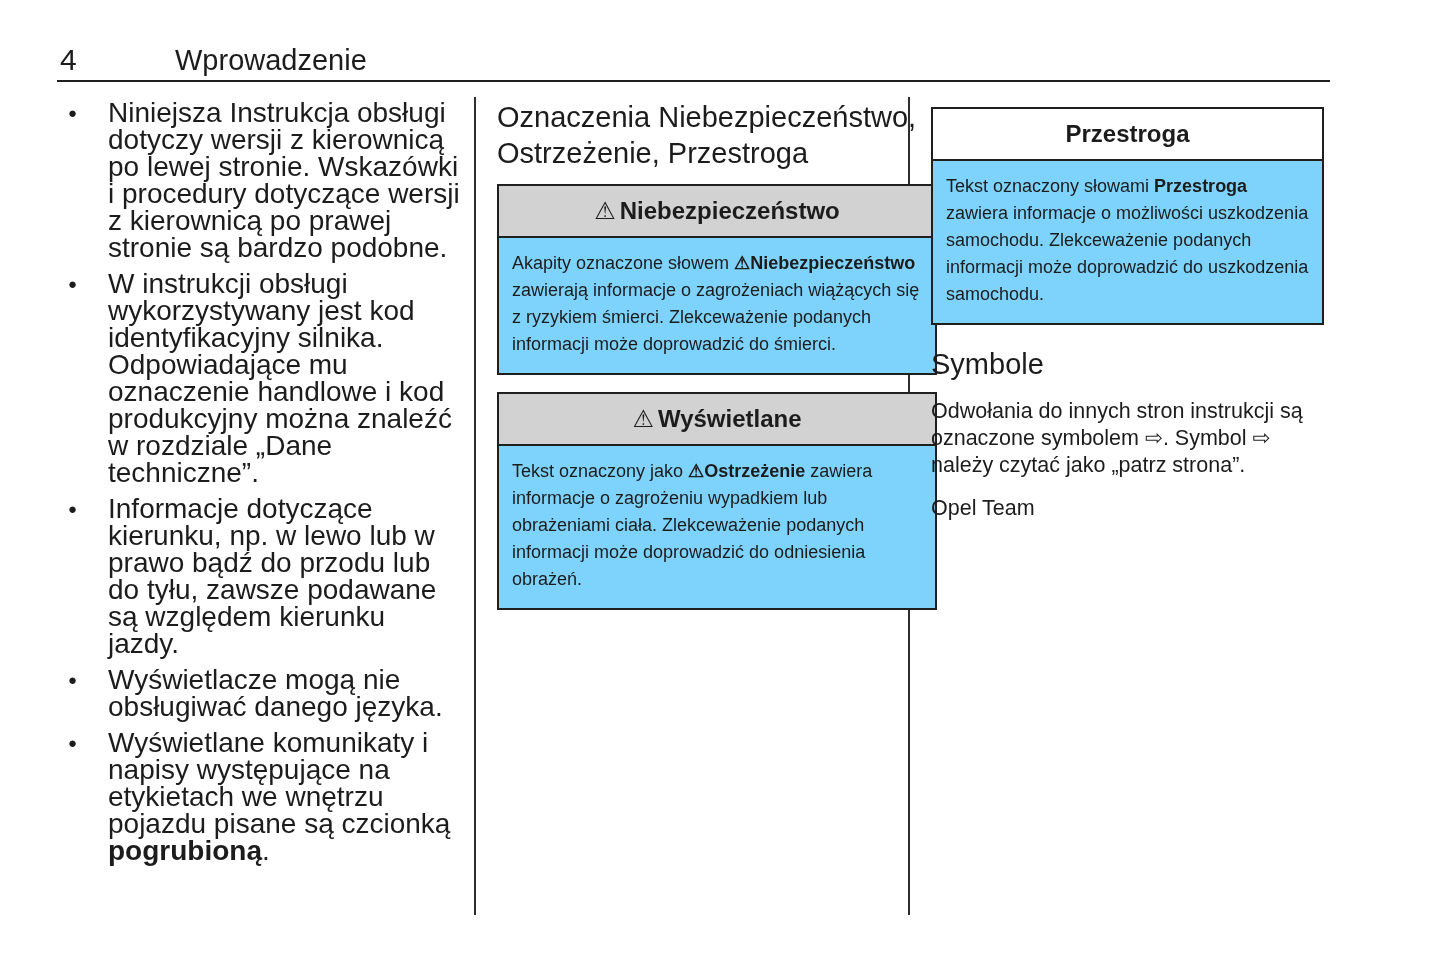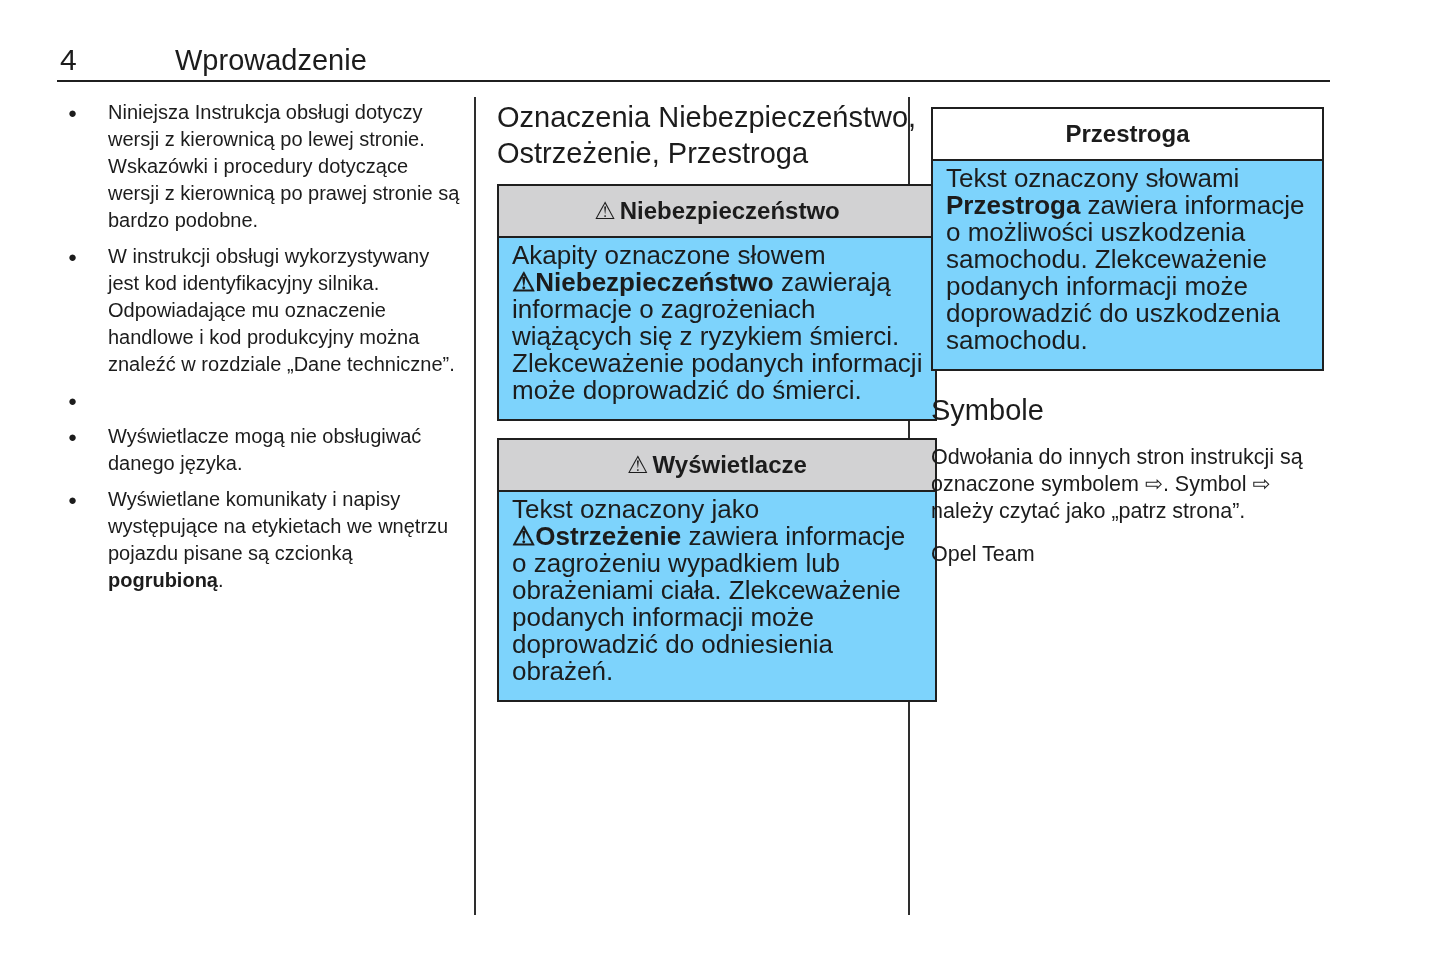--- a/index.html
+++ b/index.html
@@ -65,21 +65,21 @@
     margin-bottom: 9px;
   }
   .bullet-dot {
     flex: 0 0 48px;
     font-size: 15px;
     line-height: 27px;
     padding-left: 8px;
     box-sizing: border-box;
   }
   .bullet-text {
-    font-size: 20px;
+    font-size: 28px;
     line-height: 27px;
   }
 
   
   .section-heading {
     font-size: 29px;
     line-height: 36px;
     font-weight: 400;
     margin: 0 0 13px 0;
   }
@@ -96,22 +96,22 @@
     text-align: center;
     font-weight: 700;
     font-size: 24px;
     line-height: 28px;
     padding: 11px 4px;
   }
   .header-gray { background: #d2d2d3; }
   .header-white { background: #ffffff; }
   .warn-icon { margin-right: 4px; font-weight: 400; }
   .warn-box-body {
-    padding: 4px 12px 15px 13px;
-    font-size: 26px;
+    padding: 12px 12px 15px 13px;
+    font-size: 18px;
     line-height: 27px;
   }
   .bold { font-weight: 700; }
 
   
   .para {
     font-size: 21.5px;
     line-height: 27px;
     margin: 16px 0 11px 0;
   }
@@ -136,20 +136,21 @@
       <span class="bullet-text"><span>Niniejsza Instrukcja obsługi dotyczy wersji z kierownicą po lewej stronie. Wskazówki i procedury dotyczące wersji z kierownicą po prawej stronie są bardzo podobne.</span><span class="bold"></span><span></span></span>
     </div>
 
     <div class="bullet-item">
       <span class="bullet-dot">●</span>
       <span class="bullet-text"><span>W instrukcji obsługi wykorzystywany jest kod identyfikacyjny silnika. Odpowiadające mu oznaczenie handlowe i kod produkcyjny można znaleźć w rozdziale „Dane techniczne”.</span><span class="bold"></span><span></span></span>
     </div>
 
     <div class="bullet-item">
       <span class="bullet-dot">●</span>
+      <span class="bullet-text"><span>Informacje dotyczące kierunku, np. w lewo lub w prawo bądź do przodu lub do tyłu, zawsze podawane są względem kierunku jazdy.</span><span class="bold"></span><span></span></span>
     </div>
 
     <div class="bullet-item">
       <span class="bullet-dot">●</span>
       <span class="bullet-text"><span>Wyświetlacze mogą nie obsługiwać danego języka.</span><span class="bold"></span><span></span></span>
     </div>
 
     <div class="bullet-item">
       <span class="bullet-dot">●</span>
       <span class="bullet-text"><span>Wyświetlane komunikaty i napisy występujące na etykietach we wnętrzu pojazdu pisane są czcionką </span><span class="bold">pogrubioną</span><span>.</span></span>
@@ -165,21 +166,21 @@
       <div class="warn-box-header header-gray">
         <span class="warn-icon">⚠</span><span>Niebezpieczeństwo</span>
       </div>
       <div class="warn-box-body">
         <span>Akapity oznaczone słowem </span><span class="bold">⚠Niebezpieczeństwo</span><span> zawierają informacje o zagrożeniach wiążących się z ryzykiem śmierci. Zlekceważenie podanych informacji może doprowadzić do śmierci.</span>
       </div>
     </div>
 
     <div class="warn-box">
       <div class="warn-box-header header-gray">
-        <span class="warn-icon">⚠</span><span>Wyświetlacze</span>
+        <span class="warn-icon">⚠</span><span>Wyświetlane</span>
       </div>
       <div class="warn-box-body">
         <span>Tekst oznaczony jako </span><span class="bold">⚠Ostrzeżenie</span><span> zawiera informacje o zagrożeniu wypadkiem lub obrażeniami ciała. Zlekceważenie podanych informacji może doprowadzić do odniesienia obrażeń.</span>
       </div>
     </div>
 
   </div>
 
   <div class="col col-3">
 

